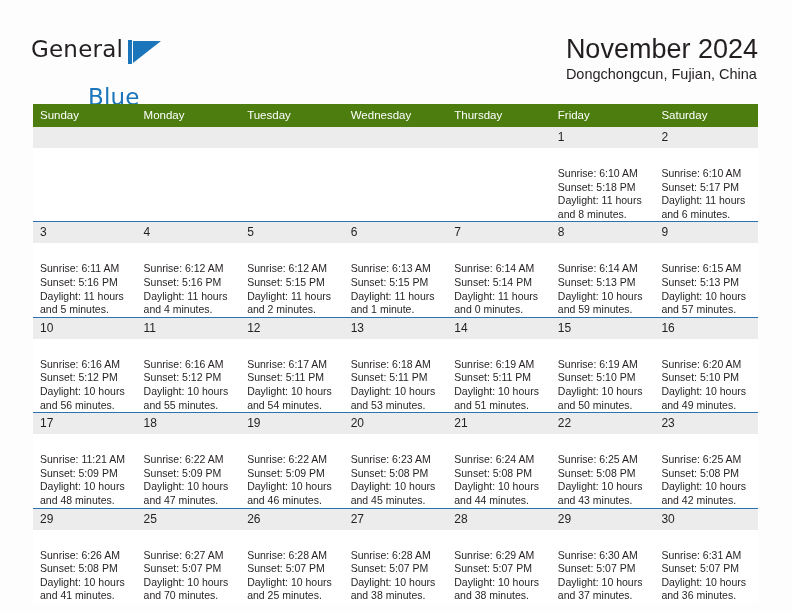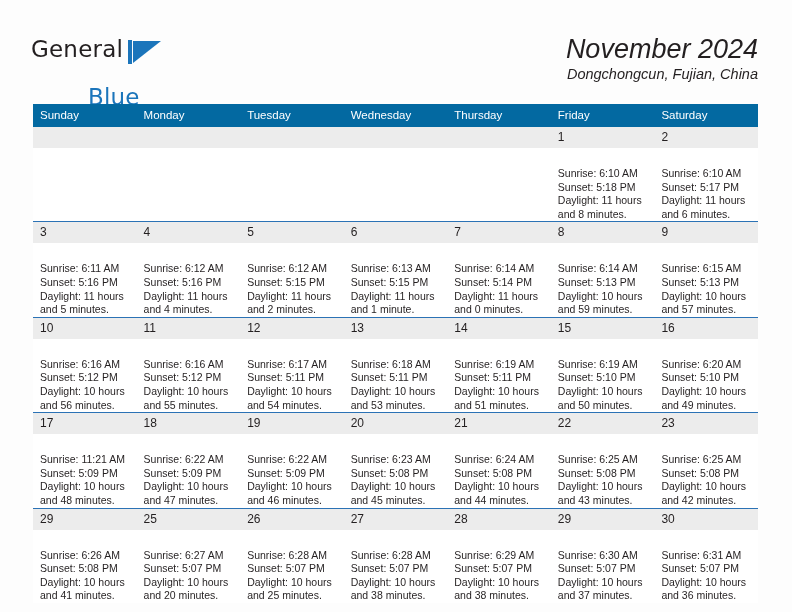--- a/index.html
+++ b/index.html
@@ -77,22 +77,21 @@
     top: 1px;
     width: 0; height: 0;
     border-left: 28px solid #1b75bb;
     border-bottom: 22px solid transparent;
   }
 
   .title-block {
     position: absolute;
     right: 34px;
     top: 33px;
-    text-align: right;
-    font-style: italic;
+    text-align: left;
   }
   .cal-title {
     font-size: 27px;
     color: #231f20;
     font-weight: 400;
     line-height: 32px;
     white-space: nowrap;
   }
   .cal-subtitle {
     margin-top: 0;
@@ -106,21 +105,21 @@
   
   .calendar {
     position: absolute;
     left: 33px;
     top: 104px;
     width: 725px;
     border-collapse: collapse;
     table-layout: fixed;
   }
   .calendar th {
-    background: #0369a1;
+    background: #4d7c0f;
     color: #ffffff;
     font-size: 11.5px;
     font-weight: 400;
     text-align: left;
     padding: 5px 0 5px 7px;
     height: 11px;
     line-height: 13px;
   }
   .calendar td {
     vertical-align: top;
@@ -434,21 +433,21 @@
               <div>Daylight: 10 hours</div>
               <div>and 41 minutes.</div>
             </div>
           </td>
           <td>
             <div class="daynum">25</div>
             <div class="cellbody">
               <div>Sunrise: 6:27 AM</div>
               <div>Sunset: 5:07 PM</div>
               <div>Daylight: 10 hours</div>
-              <div>and 20 minutes.</div>
+              <div>and 70 minutes.</div>
             </div>
           </td>
           <td>
             <div class="daynum">26</div>
             <div class="cellbody">
               <div>Sunrise: 6:28 AM</div>
               <div>Sunset: 5:07 PM</div>
               <div>Daylight: 10 hours</div>
               <div>and 25 minutes.</div>
             </div>

